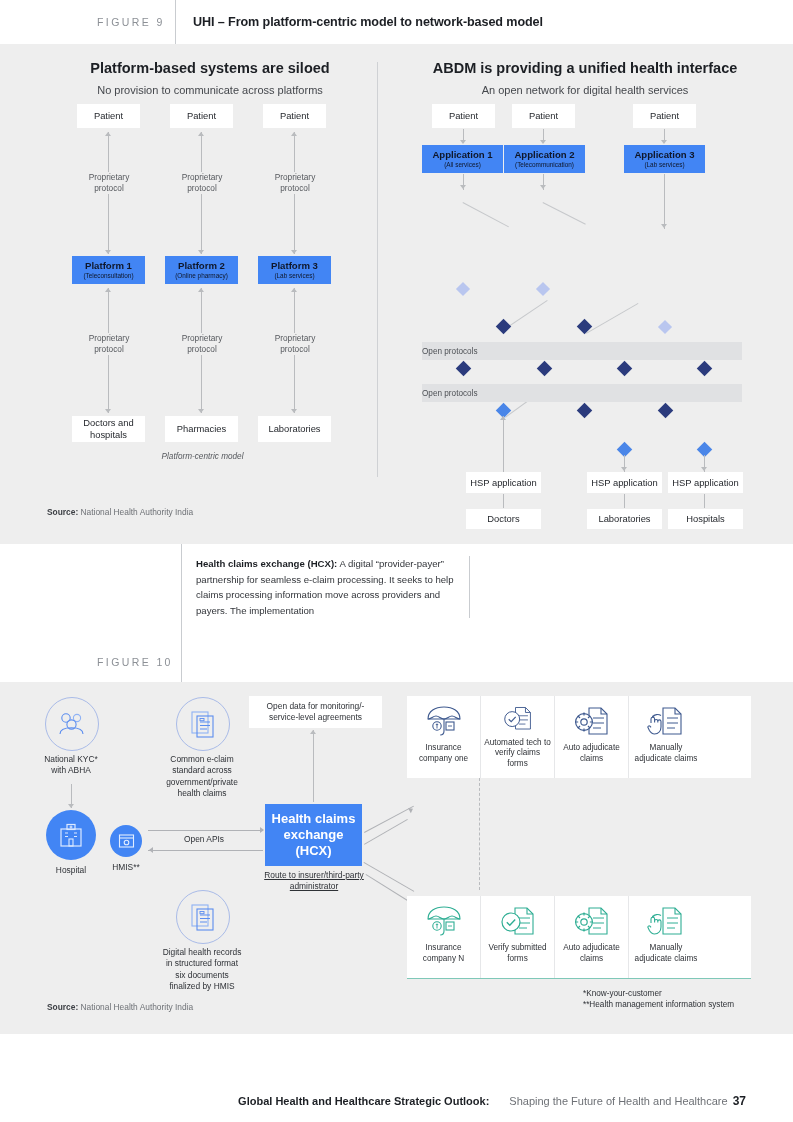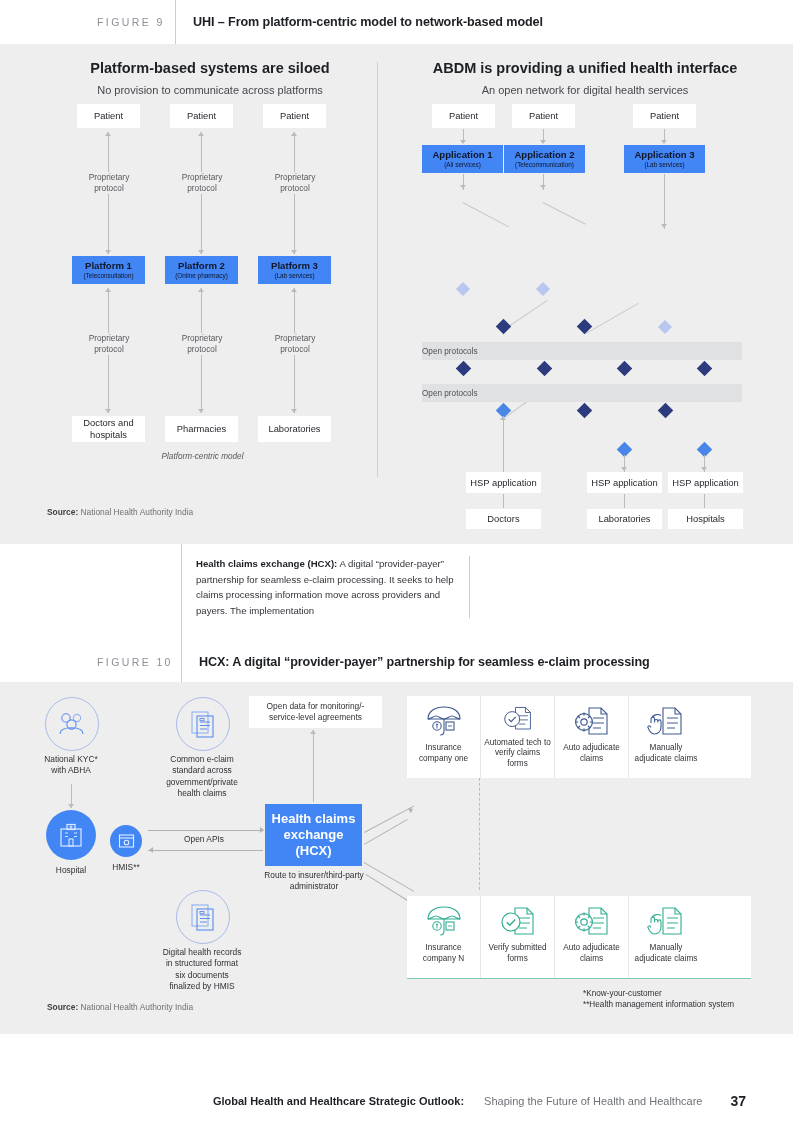--- a/index.html
+++ b/index.html
@@ -107,21 +107,21 @@
   .vdots{position:absolute;border-left:1px dashed #b9bbbe;}
   .foot-note{position:absolute;font-size:8.2px;color:#2e3136;line-height:1.4;text-align:left;}
 
   
   .pagefoot{
     position:absolute;left:0;right:0;bottom:0;height:42px;background:#ffffff;
     display:flex;align-items:center;justify-content:flex-end;padding-right:47px;
   }
   .pf-bold{font-size:11px;font-weight:700;color:#1c1f24;}
   .pf-reg{font-size:11px;color:#6e7176;margin-left:20px;}
-  .pf-num{font-size:14px;font-weight:700;color:#1c1f24;margin-left:28px;}
+  .pf-num{font-size:12px;font-weight:700;color:#1c1f24;margin-left:5px;}
 </style>
 </head>
 <body>
 
 <div class="page">
 
   <div class="fig-row band-white" style="height:44px;">
     <div class="fig-label">FIGURE 9</div>
     <div class="fig-divider"></div>
     <div class="fig-title">UHI – From platform-centric model to network-based model</div>
@@ -332,21 +332,20 @@
     <div class="copy-mid-div" style="left:181px;top:0;height:98px;"></div>
     <div class="copy-mid-div" style="left:469px;top:12px;height:62px;"></div>
     <div class="copy-col" style="left:196px;top:12px;width:258px;">
       <b>Health claims exchange (HCX):</b><span> A digital “provider-payer” partnership for seamless e-claim processing. It seeks to help claims processing information move across providers and payers. The implementation</span>
     </div>
   </div>
 
   <div class="fig-row band-white" style="height:40px;">
     <div class="fig-label" style="width:84px;">FIGURE 10</div>
     <div class="fig-divider" style="height:40px;"></div>
-    <div class="fig-title">HCX: A digital “provider-payer” partnership for seamless e-claim processing</div>
   </div>
 
   <div class="fig10" style="height:352px;">
 
     <div class="circ circ-outline" style="left:45px;top:15px;width:52px;height:52px;">
       <svg width="30" height="26" viewBox="0 0 30 26">
         <circle cx="9" cy="7" r="4.2" fill="none" stroke="#5b8def" stroke-width="1.1"></circle>
         <circle cx="20" cy="7" r="3.6" fill="none" stroke="#8fb2f5" stroke-width="1.1"></circle>
         <circle cx="14.5" cy="13.5" r="4.6" fill="none" stroke="#5b8def" stroke-width="1.1"></circle>
         <path d="M3 23c0-4 4.5-6.2 11.5-6.2S26 19 26 23" fill="none" stroke="#5b8def" stroke-width="1.1"></path>
@@ -424,21 +423,21 @@
     <div class="vline" style="left:313px;top:48px;height:72px;"></div>
     <div class="arrowhead arrow-up" style="left:310px;top:48px;"></div>
 
     <div class="hcxbox" style="left:265px;top:122px;width:97px;height:62px;">
       <div>
         <span>Health claims</span><br>
         <span>exchange</span><br>
         <span>(HCX)</span>
       </div>
     </div>
-    <div class="cap" style="left:245px;top:188px;width:138px;">
+    <div class="cap" style="left:245px;top:188px;width:138px;text-decoration:underline;">
       <span>Route to insurer/third-party</span><br>
       <span>administrator</span>
     </div>
 
     <div class="conn" style="left:364px;top:150px;width:56px;transform:rotate(-28deg);"></div>
     <div class="arrowhead" style="left:409px;top:124px;width:0;height:0;border-top:3px solid transparent;border-bottom:3px solid transparent;border-left:4px solid #b0b2b6;transform:rotate(-28deg);"></div>
     <div class="conn" style="left:364px;top:162px;width:50px;transform:rotate(-30deg);"></div>
     <div class="conn" style="left:364px;top:180px;width:58px;transform:rotate(30deg);"></div>
     <div class="conn" style="left:366px;top:192px;width:54px;transform:rotate(32deg);"></div>
 

